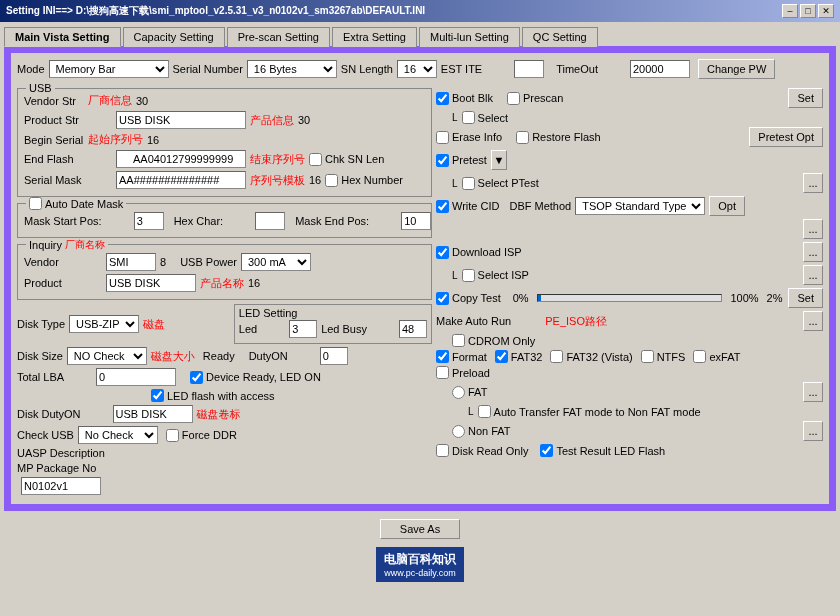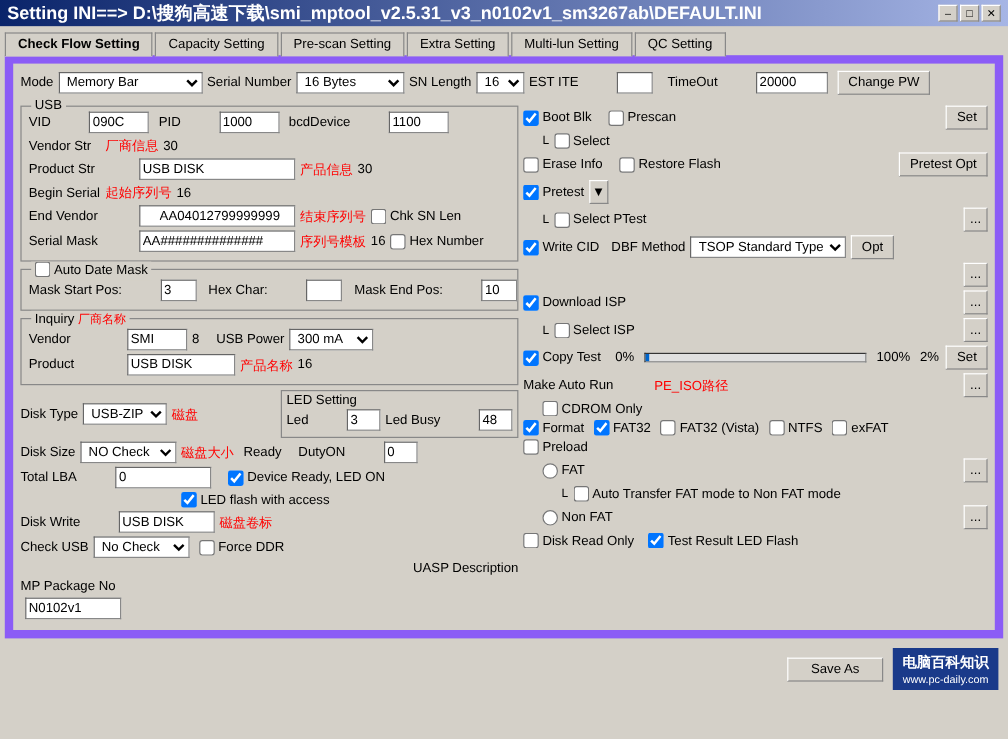--- a/index.html
+++ b/index.html
@@ -7,21 +7,21 @@
     
     .title-bar {
       background: linear-gradient(to right, #0a246a, #a6b5e5);
       color: white;
       padding: 3px 6px;
       display: flex;
       align-items: center;
       justify-content: space-between;
       height: 22px;
     }
-    .title-bar-text { font-size: 15px; font-weight: bold; }
+    .title-bar-text { font-size: 10px; font-weight: bold; }
     .title-bar-buttons { display: flex; gap: 2px; }
     .title-btn {
       width: 16px; height: 14px;
       background: #d4d0c8;
       border: 1px solid #888;
       border-top-color: #fff;
       border-left-color: #fff;
       cursor: pointer;
       font-size: 9px;
       display: flex; align-items: center; justify-content: center;
@@ -121,21 +121,21 @@
   <div class="title-bar">
     <span class="title-bar-text">Setting  INI==&gt;  D:\搜狗高速下载\smi_mptool_v2.5.31_v3_n0102v1_sm3267ab\DEFAULT.INI</span>
     <div class="title-bar-buttons">
       <div class="title-btn">–</div>
       <div class="title-btn">□</div>
       <div class="title-btn">✕</div>
     </div>
   </div>
 
   <div class="tab-bar">
-    <div class="tab active">Check Flow Setting</div>
+    <div class="tab active">Main Vista Setting</div>
     <div class="tab">Capacity Setting</div>
     <div class="tab">Pre-scan Setting</div>
     <div class="tab">Extra Setting</div>
     <div class="tab">Multi-lun Setting</div>
     <div class="tab">QC Setting</div>
   </div>
 
   <div class="tab-content">
 
     <div class="row">
@@ -158,28 +158,20 @@
       <button class="btn" style="margin-left:4px;">Change PW</button>
     </div>
 
     <div style="display:flex; gap:4px;">
 
       <div style="width:415px; flex-shrink:0;">
 
         <div class="group-box" style="margin-top:6px;">
           <span class="group-box-title">USB</span>
 
-          <div class="row">
-            <label>VID</label>
-            <input type="text" class="small-input" style="width: 50px;" value="090C">
-            <label style="margin-left:4px;">PID</label>
-            <input type="text" class="small-input" style="width: 50px;" value="1000">
-            <label style="margin-left:4px;">bcdDevice</label>
-            <input type="text" class="small-input" style="width: 50px;" value="1100">
-          </div>
 
           <div class="row">
             <label style="width:60px;">Vendor Str</label>
             <span class="chinese-red">厂商信息</span>
             <span>30</span>
           </div>
 
           <div class="row">
             <label style="width:60px;">Product Str</label>
             <input type="text" style="width: 130px;" value="USB DISK">
@@ -187,21 +179,21 @@
             <span>30</span>
           </div>
 
           <div class="row">
             <label style="width:60px;">Begin Serial</label>
             <span class="chinese-red">起始序列号</span>
             <span>16</span>
           </div>
 
           <div class="row">
-            <label style="width:60px;">End Vendor</label>
+            <label style="width:60px;">End Flash</label>
             <input type="text" style="width: 130px; padding-left: 16px;" value="AA04012799999999">
             <span class="chinese-red">结束序列号</span>
             <label class="checkbox-label">
               <input type="checkbox" style="">
               <span>Chk SN Len</span>
             </label>
           </div>
 
           <div class="row">
             <label style="width:60px;">Serial Mask</label>
@@ -293,37 +285,37 @@
 
         <div class="row">
           <div style="width:130px;"></div>
           <label class="checkbox-label">
             <input type="checkbox" checked="" style="">
             <span>LED flash with access</span>
           </label>
         </div>
 
         <div class="row">
-          <label>Disk Write</label>
+          <label>Disk DutyON</label>
           <input type="text" style="width: 80px;" value="USB DISK">
           <span class="chinese-red">磁盘卷标</span>
         </div>
 
         <div class="row">
           <label>Check USB</label>
           <select style="width:80px;">
             <option>No Check</option>
           </select>
           <label class="checkbox-label" style="margin-left:4px;">
             <input type="checkbox" style="">
             <span>Force DDR</span>
           </label>
         </div>
 
-        <div class="row" style="margin-top:2px;justify-content:flex-end;">
+        <div class="row" style="margin-top:2px;">
           <label>UASP Description</label>
         </div>
 
         <div class="row">
           <label>MP Package No</label>
         </div>
         <div class="row">
           <input type="text" style="width: 80px; margin-left: 4px;" value="N0102v1">
         </div>
 
@@ -498,21 +490,21 @@
             <input type="checkbox" checked="" style="">
             <span>Test Result LED Flash</span>
           </label>
         </div>
 
       </div>
     </div>
 
   </div>
 
-  <div style="display:flex; justify-content:flex-end; align-items:center; padding:4px 8px; gap:8px;">
+  <div style="display:flex; justify-content:flex-end; align-items:center; padding:4px 8px; gap:8px;flex-direction:column;">
     <button class="btn" style="width:80px; padding:3px 8px;">Save As</button>
 
     <div style="background:#1a3a8a; color:white; padding:4px 8px; display:flex; flex-direction:column; align-items:center;">
       <span style="font-size:12px; font-weight:bold;">电脑百科知识</span>
       <span style="font-size:9px;">www.pc-daily.com</span>
     </div>
   </div>
 
 </div>
 

